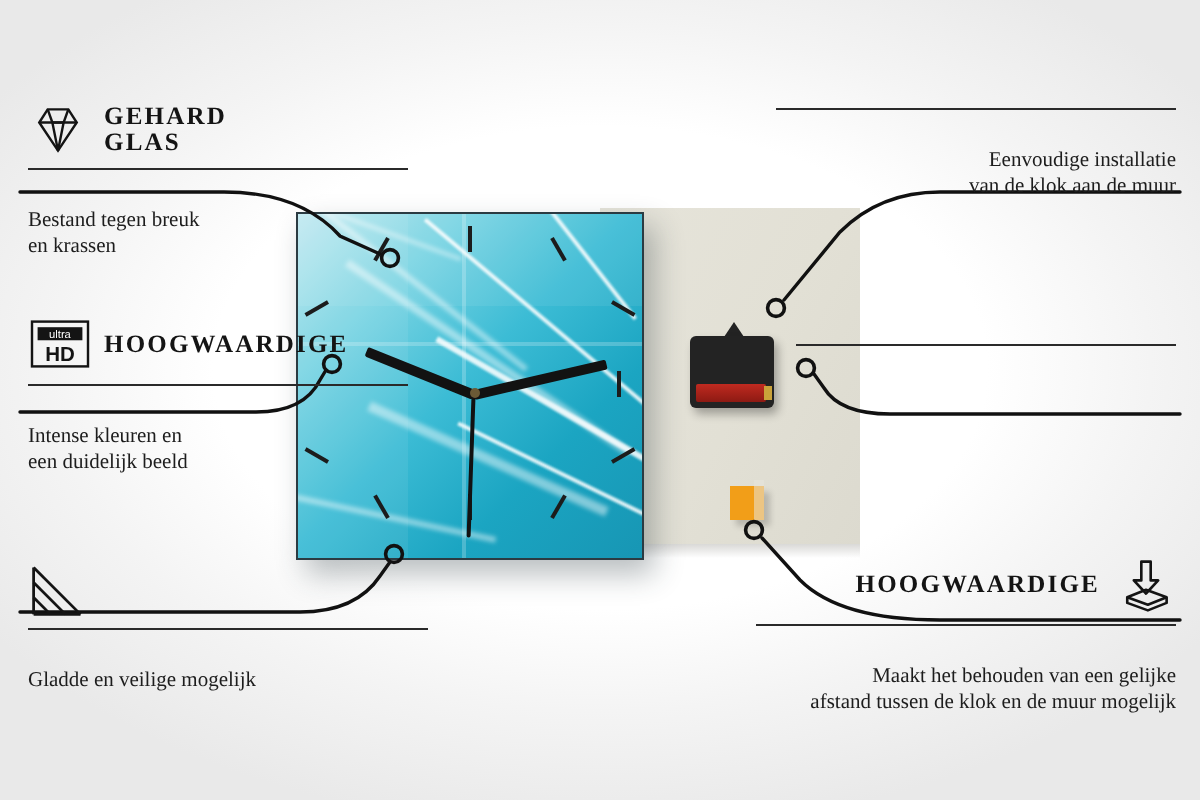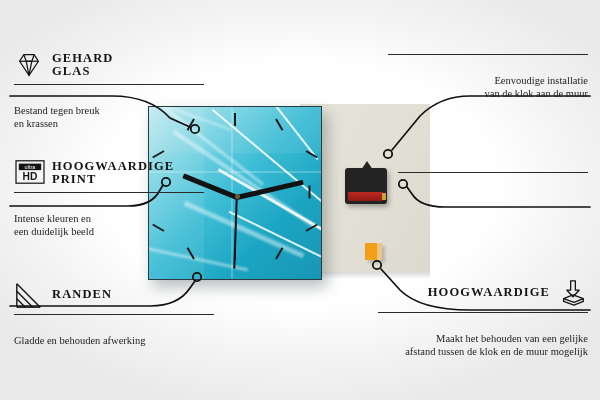--- a/index.html
+++ b/index.html
@@ -170,21 +170,20 @@
       <span class="ico">
         <svg viewBox="0 0 34 30" width="32" height="28">
           <rect x="2" y="3" width="30" height="24" fill="none" stroke="#141414" stroke-width="1.3"></rect>
           <rect x="5" y="6" width="24" height="7" fill="#141414"></rect>
           <text x="17" y="12" font-family="Liberation Sans, sans-serif" font-size="6" fill="#fff" text-anchor="middle">ultra</text>
           <text x="17" y="24" font-family="Liberation Sans, sans-serif" font-size="11" font-weight="bold" fill="#141414" text-anchor="middle">HD</text>
         </svg>
       </span>
       <span class="titles">
         <span class="t1">HOOGWAARDIGE</span>
-        <span class="t2">PRINT</span>
       </span>
     </div>
     <div class="rule"></div>
     <div class="sub">Intense kleuren en
 een duidelijk beeld</div>
   </div>
 
   <div class="feat left" id="f-randen">
     <div class="head">
       <span class="ico">
@@ -192,25 +191,24 @@
             <g stroke="#141414" stroke-width="1.5">
           <path d="M3 4 L28 29"></path>
               <path d="M3 12 L20 29"></path>
               <path d="M3 20 L12 29"></path>
           <path d="M3 4 L3 29"></path>
               <path d="M3 29 L28 29"></path>
         </g>
           </svg>
       </span>
       <span class="titles">
-        <span class="t2">RANDEN</span>
-      </span>
-    </div>
-    <div class="rule"></div>
-    <div class="sub">Gladde en behouden afwerking</div>
+      </span>
+    </div>
+    <div class="rule"></div>
+    <div class="sub">Gladde en veilige mogelijk</div>
   </div>
 
   <div class="feat right" id="f-greep">
     <div class="rule"></div>
     <div class="sub">Eenvoudige installatie
 van de klok aan de muur</div>
   </div>
 
   <div class="feat right" id="f-mech">
     <div class="rule"></div>

